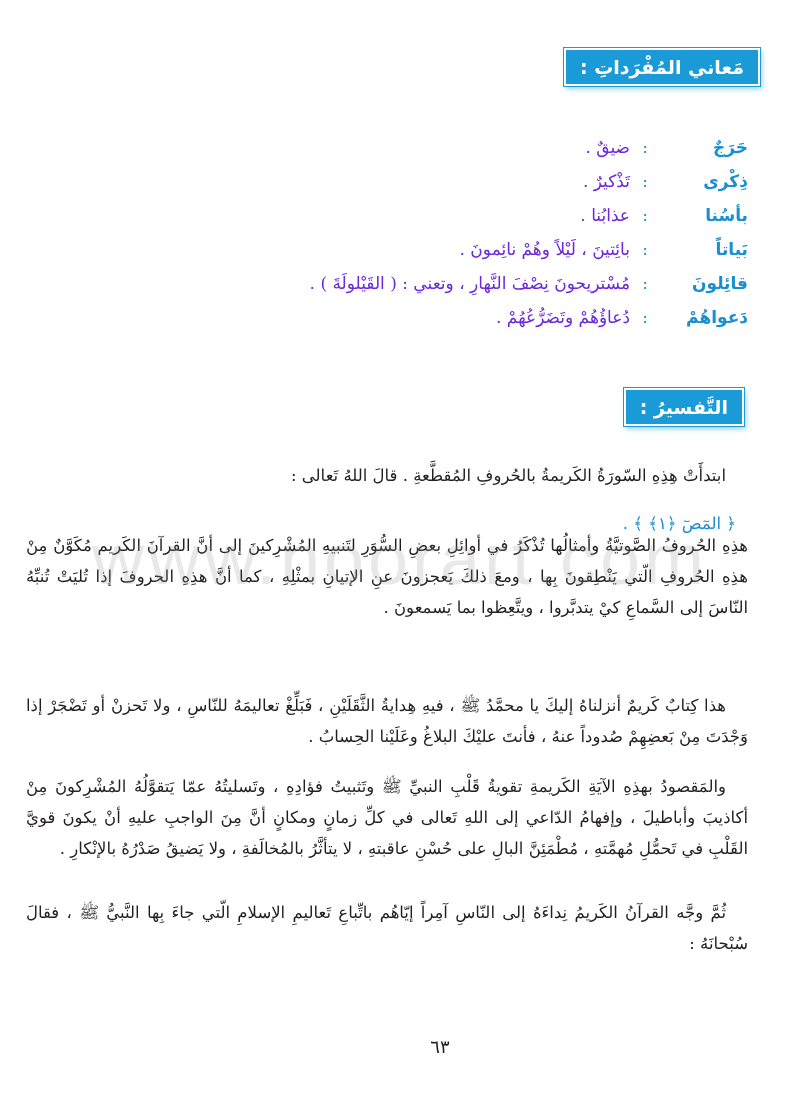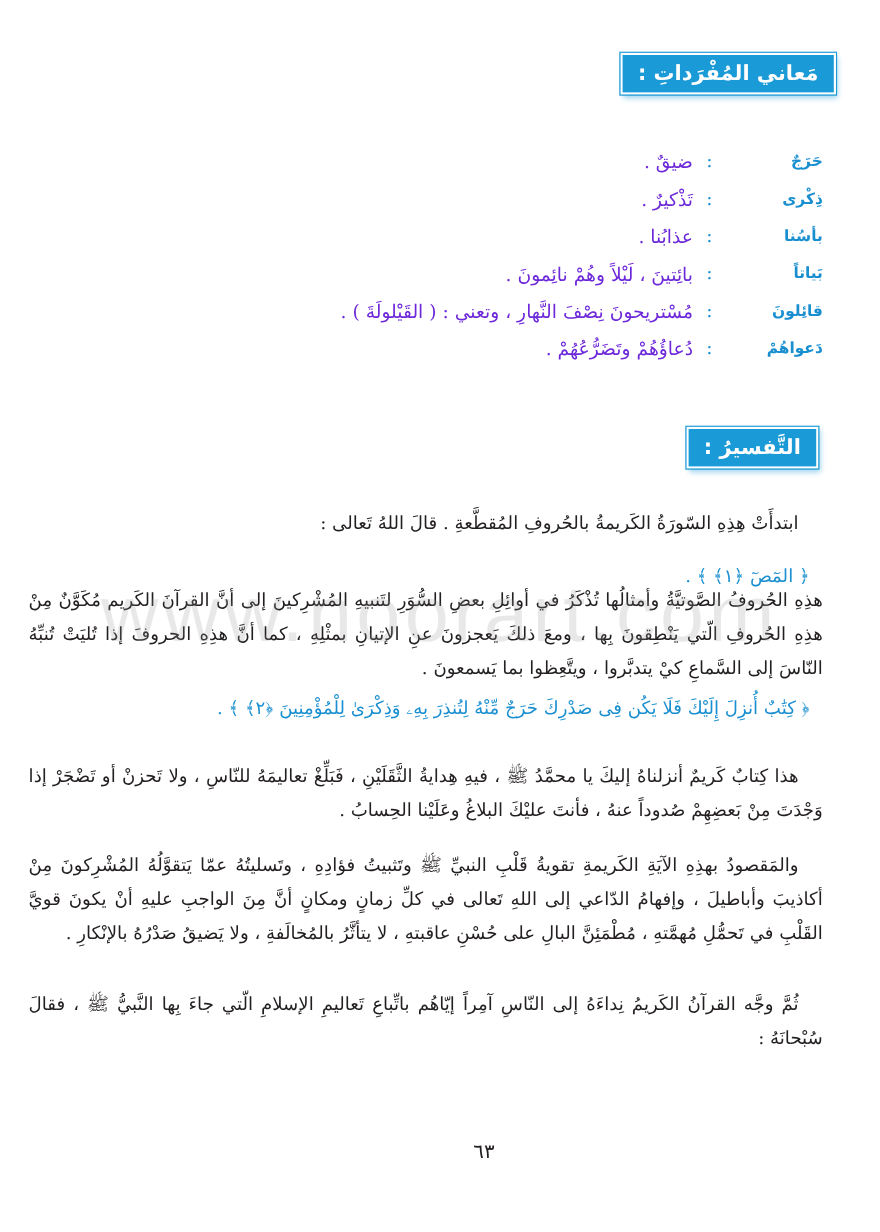--- a/index.html
+++ b/index.html
@@ -7,21 +7,21 @@
          font-family:"DejaVu Serif", serif; color:#231f20; }
   .page { position:absolute; left:0; top:0; width:788px; height:1120px; direction:rtl;text-decoration:underline; }
   .heading-box { position:absolute; background:#1a9ad6; color:#fff; border:2px solid #ffffff;
                  outline:1px solid #1a9ad6; box-shadow:2px 3px 5px rgba(26,154,214,0.45);
                  font-family:"DejaVu Sans", sans-serif; font-size:19px; font-weight:bold;
                  padding:6px 14px; white-space:nowrap; }
   #h1 { right:28px; top:48px; }
   #h2 { right:44px; top:388px; }
   .vocab { position:absolute; right:40px; top:130px; width:720px; }
   .vrow { height:34px; display:flex; align-items:center; font-size:17px; }
-  .term { width:88px; color:#1a8fd0; font-family:"DejaVu Sans", sans-serif; font-weight:bold; font-size:14px; }
+  .term { width:88px; color:#1a8fd0; font-family:"DejaVu Sans", sans-serif; font-weight:bold; font-size:17px; }
   .colon { width:30px; color:#1a8fd0; text-align:center; }
   .meaning { color:#6d28d9; }
   .para { position:absolute; right:40px; width:722px; font-size:16.5px; line-height:31px; text-align:justify; }
   .quran { color:#1a8fd0; }
   .indent { text-indent:22px;margin-left:40px; }
   .page-number { position:absolute; left:0; width:800px; top:1036px; text-align:center; font-size:18px; direction:rtl;padding-left:40px; }
   .watermark { position:absolute; left:10px; top:518px; width:780px; text-align:center; direction:ltr;
                font-family:Liberation Sans, sans-serif; font-size:72px; color:rgba(150,150,150,0.22);
                letter-spacing:4px; pointer-events:none; }
 </style>
@@ -63,21 +63,20 @@
       <span class="colon">:</span>
       <span class="meaning">دُعاؤُهُمْ وتَضَرُّعُهُمْ .</span>
     </div>
   </div>
 
   <div id="h2" class="heading-box">التَّفسيرُ :</div>
 
   <div class="para indent" style="top:460px;">ابتدأَتْ هِذِهِ السّورَةُ الكَريمةُ بالحُروفِ المُقطَّعةِ . قالَ اللهُ تَعالى :</div>
   <div class="para quran" style="top:484px; right:52px;margin-top:24px;">﴿ المٓصٓ ﴿١﴾ ﴾ .</div>
   <div class="para" style="top:530px;">هذِهِ الحُروفُ الصَّوتيَّةُ وأمثالُها تُذْكَرُ في أوائِلِ بعضِ السُّوَرِ لتَنبيهِ المُشْرِكينَ إلى أنَّ القرآنَ الكَريم مُكَوَّنٌ مِنْ هذِهِ الحُروفِ الّتي يَنْطِقونَ بِها ، ومعَ ذلكَ يَعجزونَ عنِ الإتيانِ بمثْلِهِ ، كما أنَّ هذِهِ الحروفَ إذا تُليَتْ تُنبِّهُ النّاسَ إلى السَّماعِ كيْ يتدبَّروا ، ويتَّعِظوا بما يَسمعونَ .</div>
-  <div class="para quran" style="top:628px; right:52px;">﴿ كِتَٰبٌ أُنزِلَ إِلَيْكَ فَلَا يَكُن فِى صَدْرِكَ حَرَجٌ مِّنْهُ لِتُنذِرَ بِهِۦ وَذِكْرَىٰ لِلْمُؤْمِنِينَ ﴿٢﴾ ﴾ .</div>
   <div class="para indent" style="top:690px;">هذا كِتابٌ كَريمٌ أنزلناهُ إليكَ يا محمَّدُ ﷺ ، فيهِ هِدايةُ الثَّقَلَيْنِ ، فَبَلِّغْ تعاليمَهُ للنّاسِ ، ولا تَحزنْ أو تَضْجَرْ إذا وَجْدَتَ مِنْ بَعضِهِمْ صُدوداً عنهُ ، فأنتَ عليْكَ البلاغُ وعَلَيْنا الحِسابُ .</div>
   <div class="para indent" style="top:771px;">والمَقصودُ بهذِهِ الآيَةِ الكَريمةِ تقويةُ قَلْبِ النبيِّ ﷺ وتَثبيتُ فؤادِهِ ، وتَسليتُهُ عمّا يَتقوَّلُهُ المُشْرِكونَ مِنْ أكاذيبَ وأباطيلَ ، وإفهامُ الدّاعي إلى اللهِ تَعالى في كلِّ زمانٍ ومكانٍ أنَّ مِنَ الواجبِ عليهِ أنْ يكونَ قويَّ القَلْبِ في تَحمُّلِ مُهمَّتهِ ، مُطْمَئِنَّ البالِ على حُسْنِ عاقبتهِ ، لا يتأثَّرُ بالمُخالَفةِ ، ولا يَضيقُ صَدْرُهُ بالإنْكارِ .</div>
   <div class="para indent" style="top:897px;">ثُمَّ وجَّه القرآنُ الكَريمُ نِداءَهُ إلى النّاسِ آمِراً إيّاهُم باتِّباعِ تَعاليمِ الإسلامِ الّتي جاءَ بِها النَّبيُّ ﷺ ، فقالَ سُبْحانَهُ :</div>
 
   <div class="page-number">٦٣</div>
 </div>
 
 <div class="watermark">www.noorart.com</div>
 
 </body></html>

